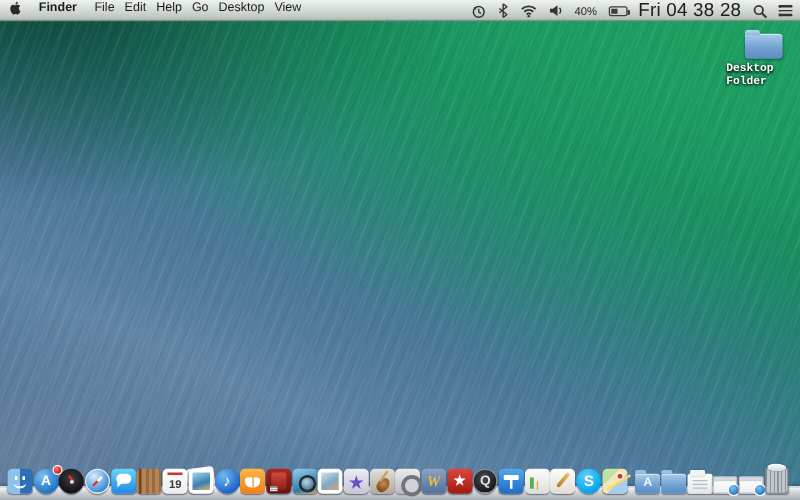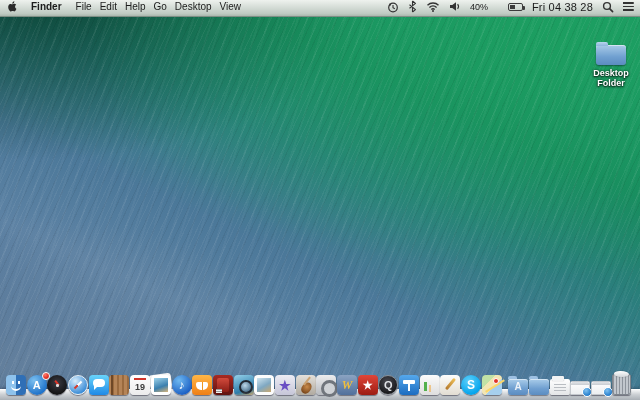--- a/index.html
+++ b/index.html
@@ -34,31 +34,31 @@
     display:flex; align-items:flex-start;
     font-size:10px; color:#1c1c1c;
     padding:0 6px; z-index:20;
   }
   .mb-left { display:flex; align-items:center; gap:14px; }
   .apple { display:flex; align-items:center; }
   .app-name { font-weight:bold; }
   .menu-item { cursor:default; }
   .mb-right { margin-left:auto; display:flex; align-items:center; gap:9px; }
   .mb-right svg { display:block; }
-  .batt-wrap { display:flex; align-items:center; gap:20px; font-size:9px; color:#222; }
+  .batt-wrap { display:flex; align-items:center; gap:9px; font-size:9px; color:#222; }
   .batt { width:15px; height:8px; border:1px solid #3c3c3c; border-radius:2px; position:relative; }
   .batt::before { content:""; position:absolute; left:1px; top:1px; bottom:1px; width:40%; background:#3c3c3c; }
   .batt::after { content:""; position:absolute; right:-3px; top:2px; width:2px; height:4px; background:#3c3c3c; border-radius:0 1px 1px 0; }
-  .clock { font-size:11px; letter-spacing:.2px; }
+  .clock { font-size:15px; letter-spacing:.2px; }
   .nc-icon { display:flex; flex-direction:column; gap:2px; }
   .nc-icon i { display:block; width:11px; height:1.5px; background:#333; border-radius:1px; position:relative; }
   .nc-icon i::before { content:""; position:absolute; left:-0px; top:0; width:2px; height:1.5px; background:#333; }
 
   
-  .desktop-icon { position:absolute; top:45px; left:581px; width:60px; text-align:center; z-index:5; cursor:default; }
+  .desktop-icon { position:absolute; top:27px; left:581px; width:60px; text-align:left; z-index:5; cursor:default;font-family:Liberation Mono, monospace; }
   .folder-glyph {
     width:30px; height:20px; margin:0 auto; position:relative; border-radius:2px 3px 3px 3px;
     background:linear-gradient(#a9cbe8, #6f9fd0 60%, #5b8cc0);
     box-shadow:0 1px 2px rgba(0,0,20,.45), inset 0 1px 0 rgba(255,255,255,.5);
   }
   .folder-glyph::before {
     content:""; position:absolute; top:-3px; left:0; width:12px; height:4px;
     background:linear-gradient(#b9d6ee,#8db4dc); border-radius:2px 2px 0 0;
   }
   .desktop-icon .label {

